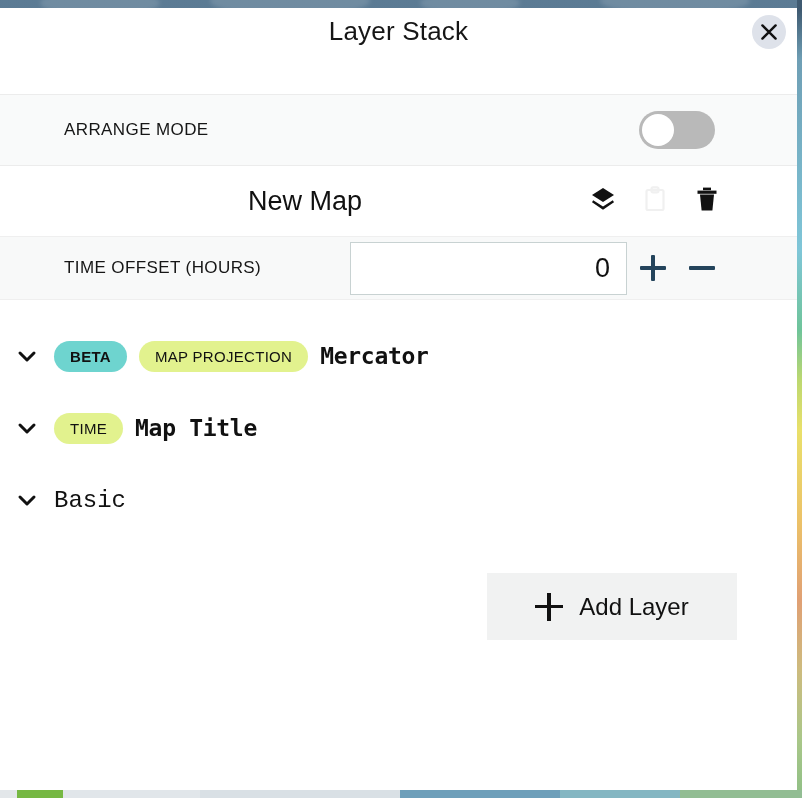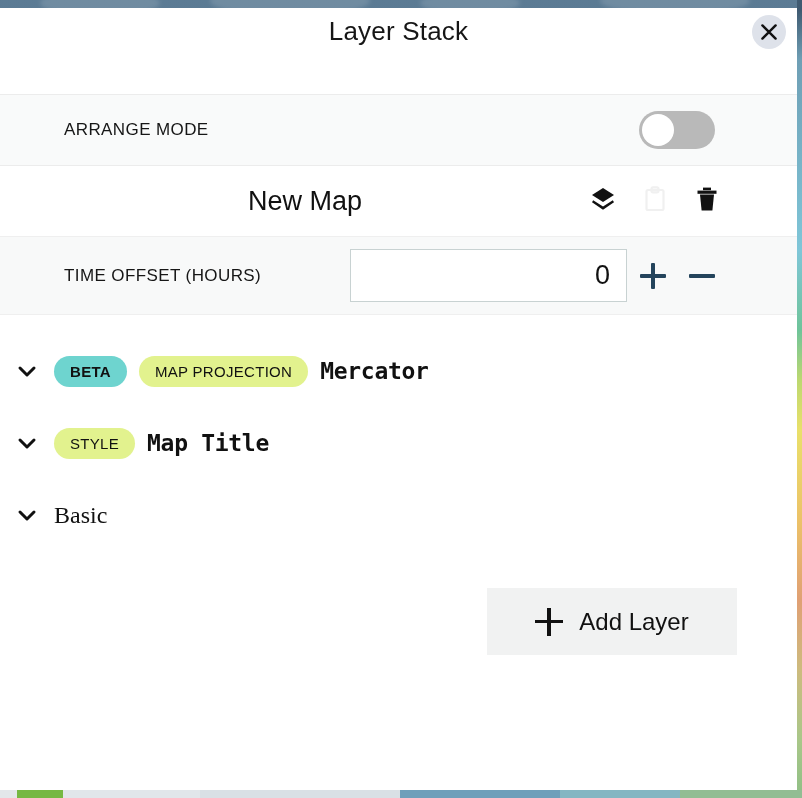--- a/index.html
+++ b/index.html
@@ -175,21 +175,21 @@
     display: flex;
     align-items: center;
     justify-content: center;
     cursor: pointer;
   }
   .icon-btn.disabled { cursor: default; }
 
   
   .time-offset-row {
     position: relative;
-    height: 79px;
+    height: 64px;
     background: #f8f9f9;
     border-top: 1px solid #efefef;
     border-bottom: 1px solid #efefef;
     display: flex;
     align-items: center;
     padding-left: 11px;
   }
   .time-offset-label {
     position: absolute;
     left: 64px;
@@ -273,21 +273,21 @@
     color: #111111;
     white-space: nowrap;
   }
   .layer-value.mono {
     font-family: "DejaVu Sans Mono", monospace;
     font-weight: 700;
     font-size: 23px;
     letter-spacing: -0.3px;
   }
   .layer-value.sans {
-    font-family: Liberation Serif, serif;
+    font-family: Liberation Mono, monospace;
     font-weight: 400;
     font-size: 24px;
     text-align: center;
   }
 
   
   .add-layer-wrap {
     display: flex;
     justify-content: flex-end;
     padding: 37px 60px 0 18px;
@@ -417,21 +417,21 @@
       <span class="badge lime">MAP PROJECTION</span>
       <span class="layer-value mono">Mercator</span>
     </div>
 
     <div class="layer-row">
       <span class="chevron">
         <svg width="24" height="24" viewBox="0 0 24 24">
           <path d="M5 9 L12 16 L19 9" fill="none" stroke="#111111" stroke-width="3" stroke-linecap="round" stroke-linejoin="round"></path>
         </svg>
       </span>
-      <span class="badge lime">STYLE</span>
+      <span class="badge lime">TIME</span>
       <span class="layer-value mono">Map Title</span>
     </div>
 
 
     <div class="layer-row">
       <span class="chevron">
         <svg width="24" height="24" viewBox="0 0 24 24">
           <path d="M5 9 L12 16 L19 9" fill="none" stroke="#111111" stroke-width="3" stroke-linecap="round" stroke-linejoin="round"></path>
         </svg>
       </span>

